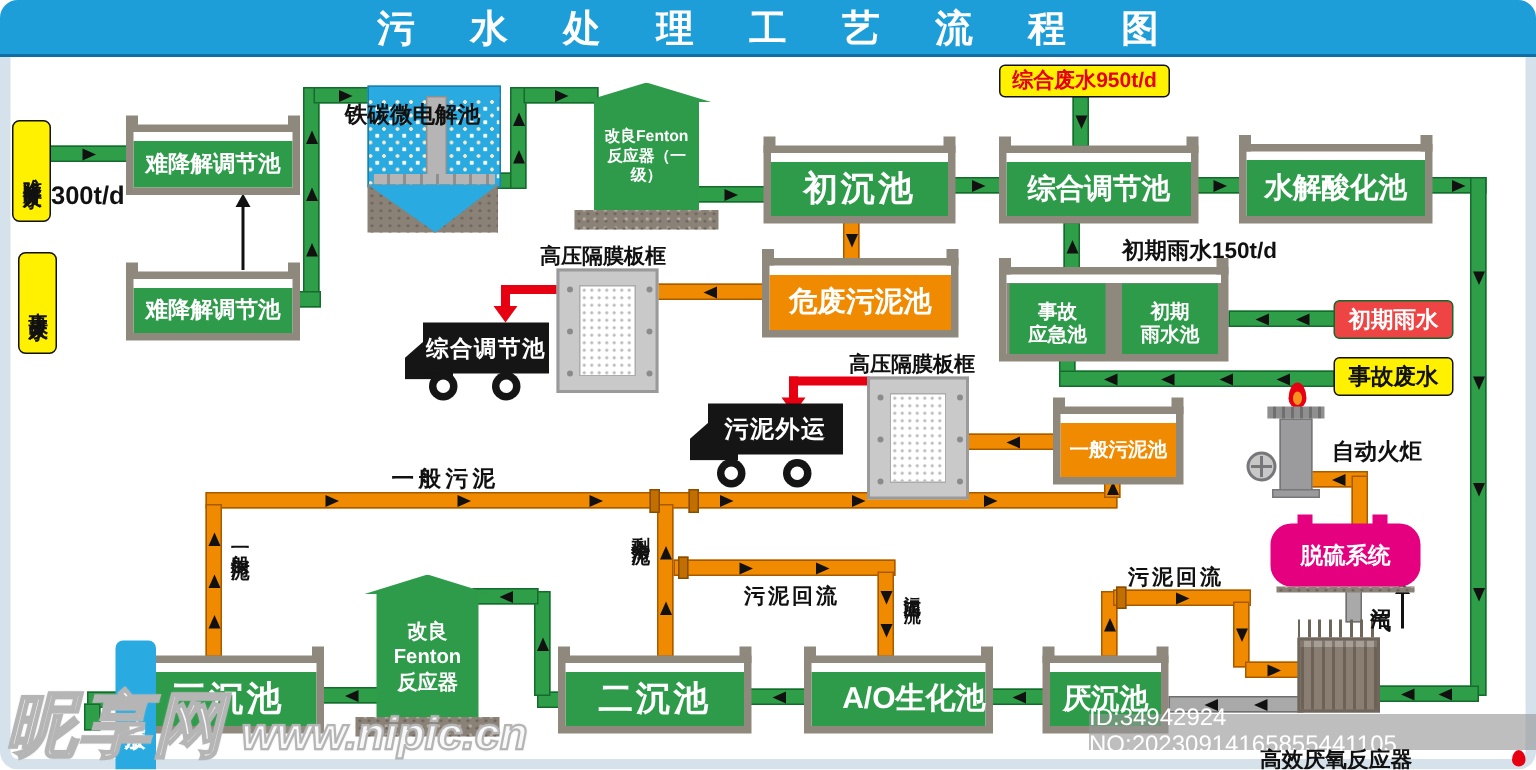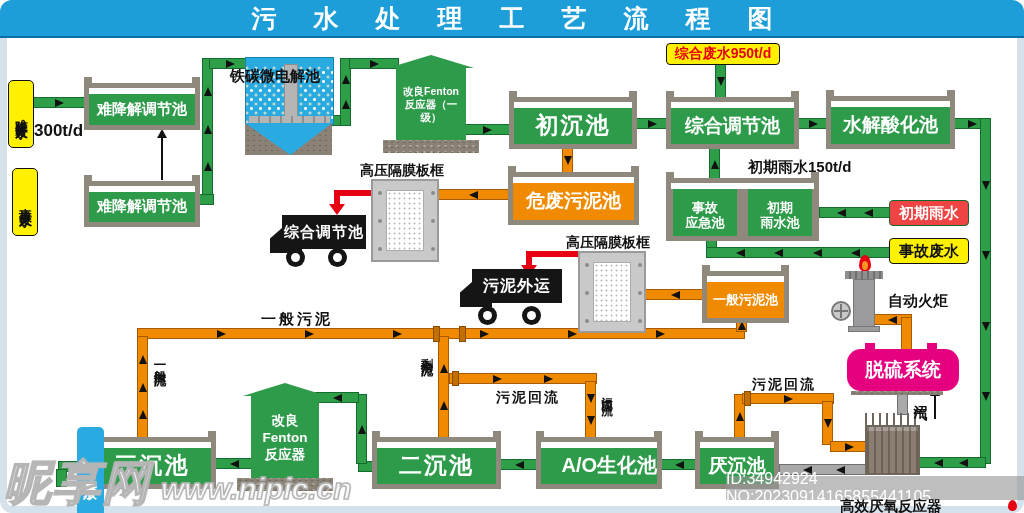--- a/index.html
+++ b/index.html
@@ -366,21 +366,21 @@
     <i class="wheel" style="left:18px;"></i>
     <i class="wheel" style="left:62px;"></i>
   </div>
 
   <div class="flame" style="left:859px;top:255px;"></div>
   <div class="tcap" style="left:845px;top:271px;width:38px;height:8px;"></div>
   <div class="tbodygray" style="left:853px;top:279px;width:22px;height:52px;"></div>
   <div class="tbodygray" style="left:848px;top:326px;width:32px;height:6px;"></div>
   <div class="pump" style="left:831px;top:301px;"></div>
   <div class="txt" style="left:888px;top:292px;font-size:15px;">自动火炬</div>
-  <div class="desulf" style="left:847px;top:349px;width:112px;height:42px;font-size:19px;justify-content:center;">
+  <div class="desulf" style="left:847px;top:349px;width:100px;height:42px;font-size:15px;justify-content:center;">
       <span>脱硫系统</span>
     </div>
   <div class="speck" style="left:851px;top:391px;width:92px;height:4px;"></div>
   <div class="txt vert" style="left:912px;top:394px;font-size:14px;">沼气</div>
   <div class="fins" style="left:865px;top:413px;width:55px;height:12px;"></div>
   <div class="uasb" style="left:865px;top:425px;width:55px;height:50px;"></div>
   <div class="txt" style="left:840px;top:497px;font-size:14.5px;z-index:52;">高效厌氧反应器</div>
 
   <div class="vtag ytag" style="left:8px;top:80px;width:26px;height:68px;font-size:12.5px;">
       <span>难降解废水</span>

